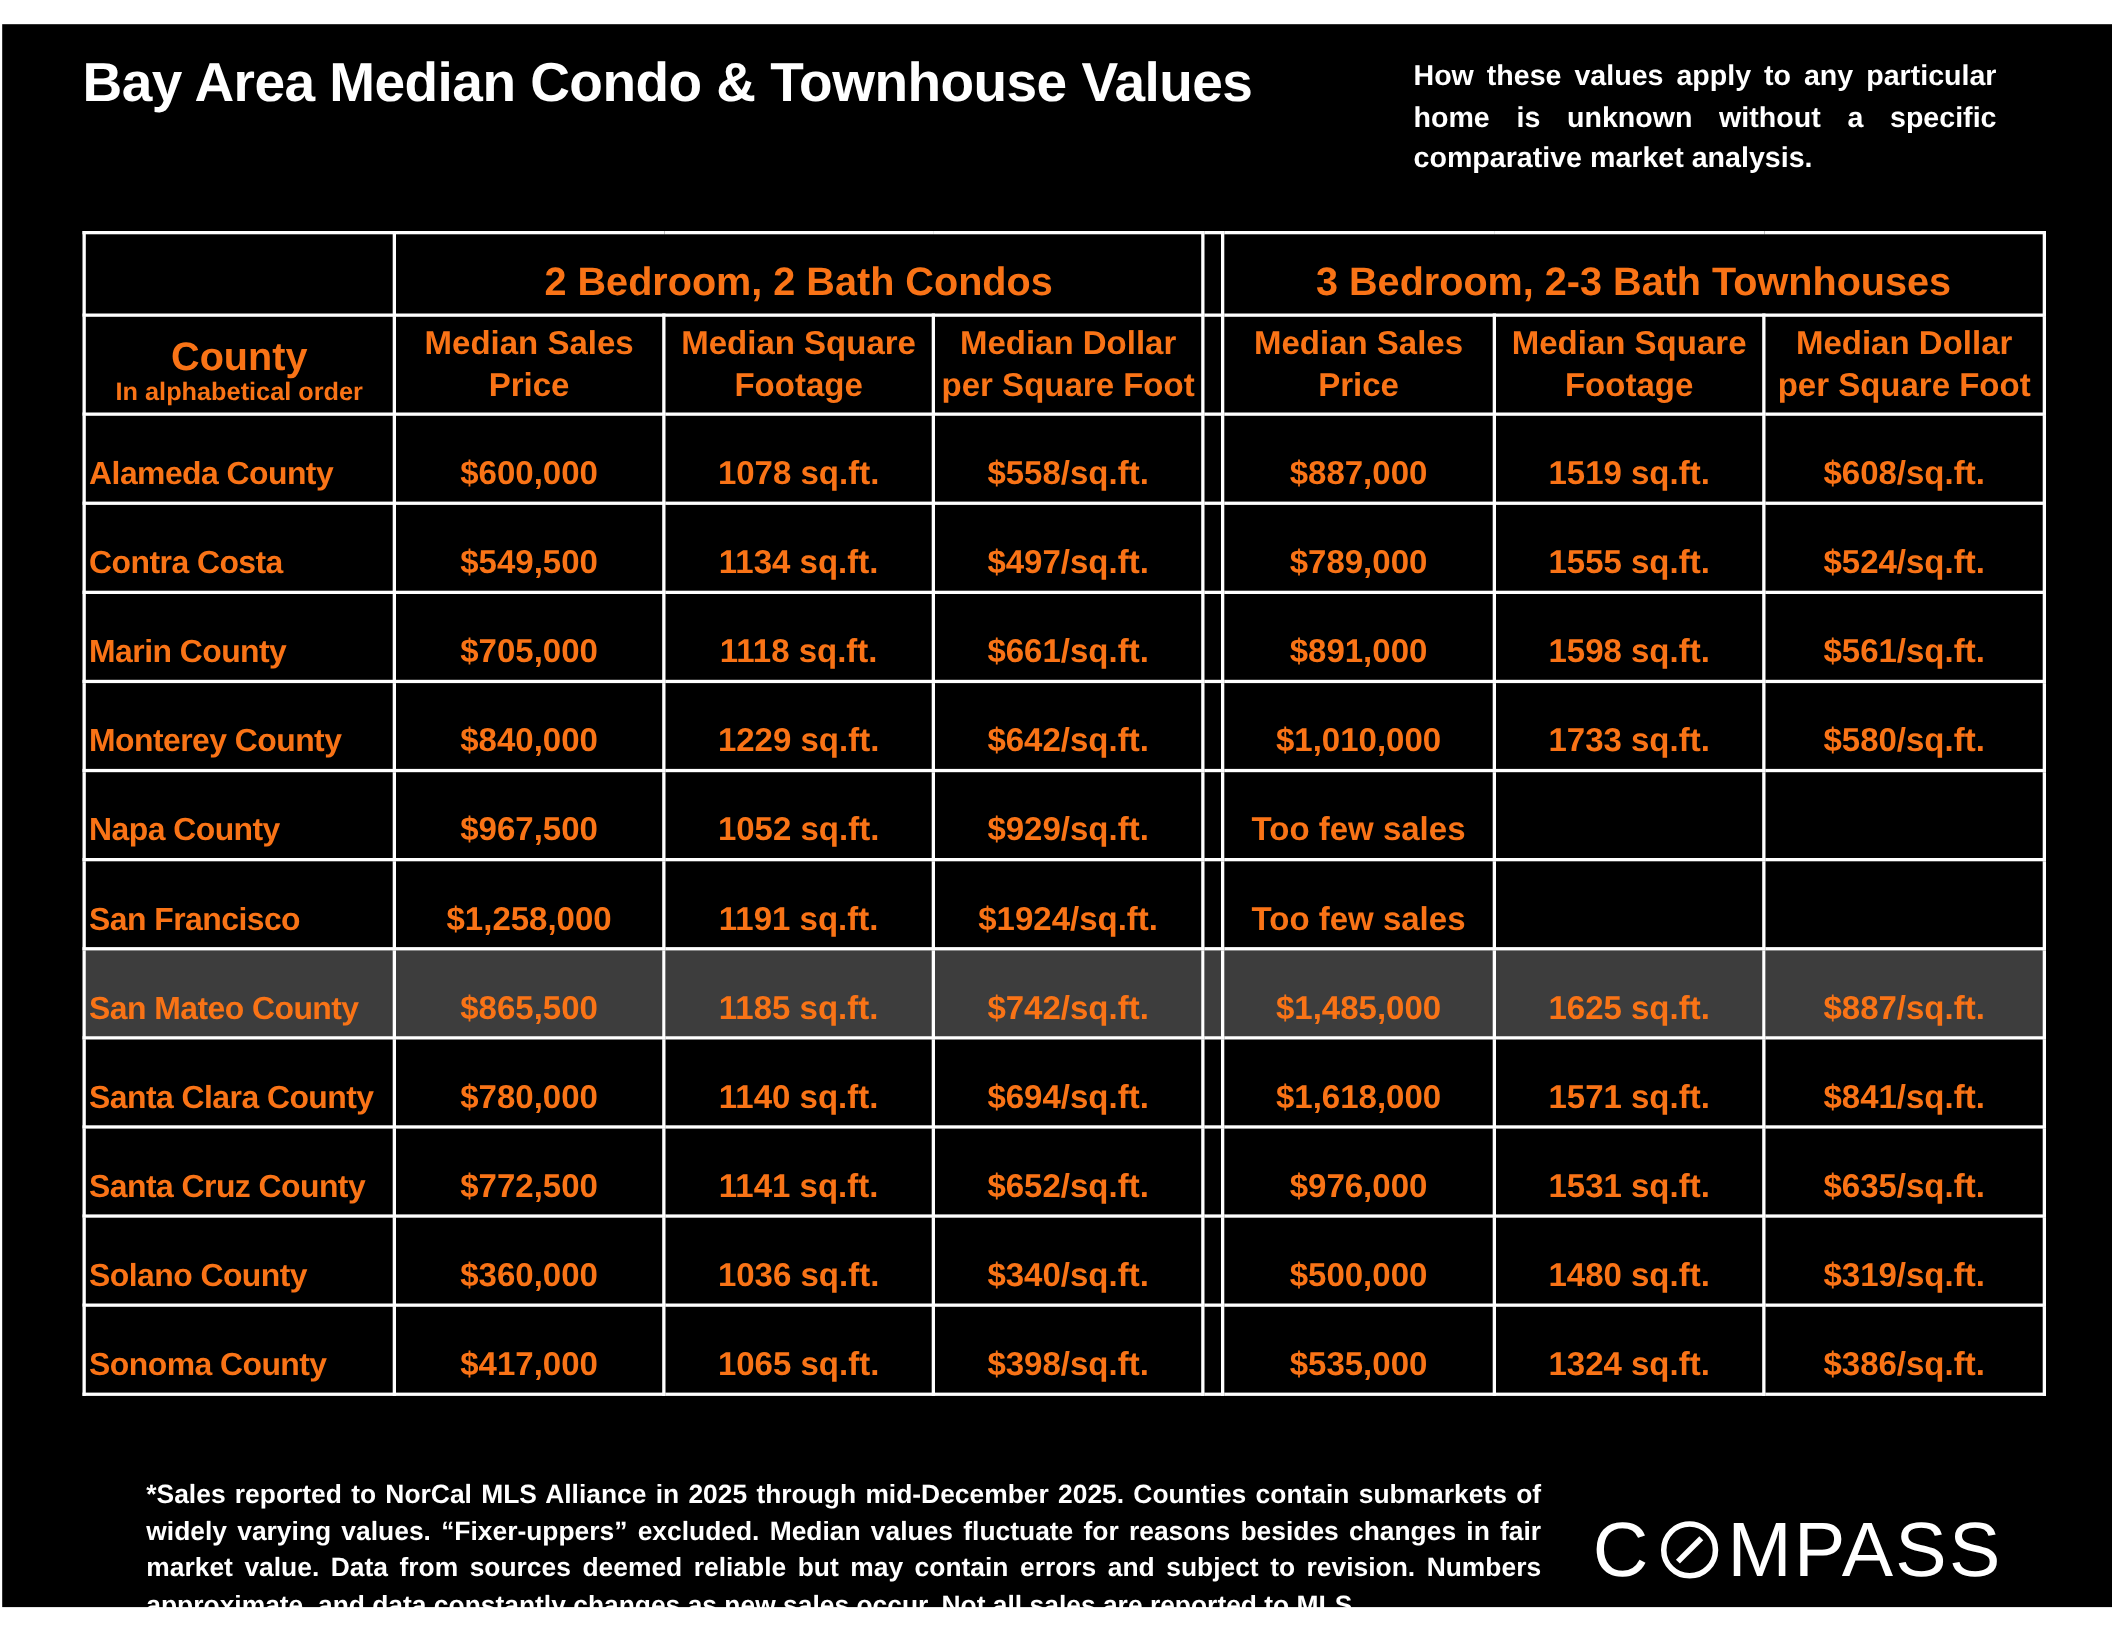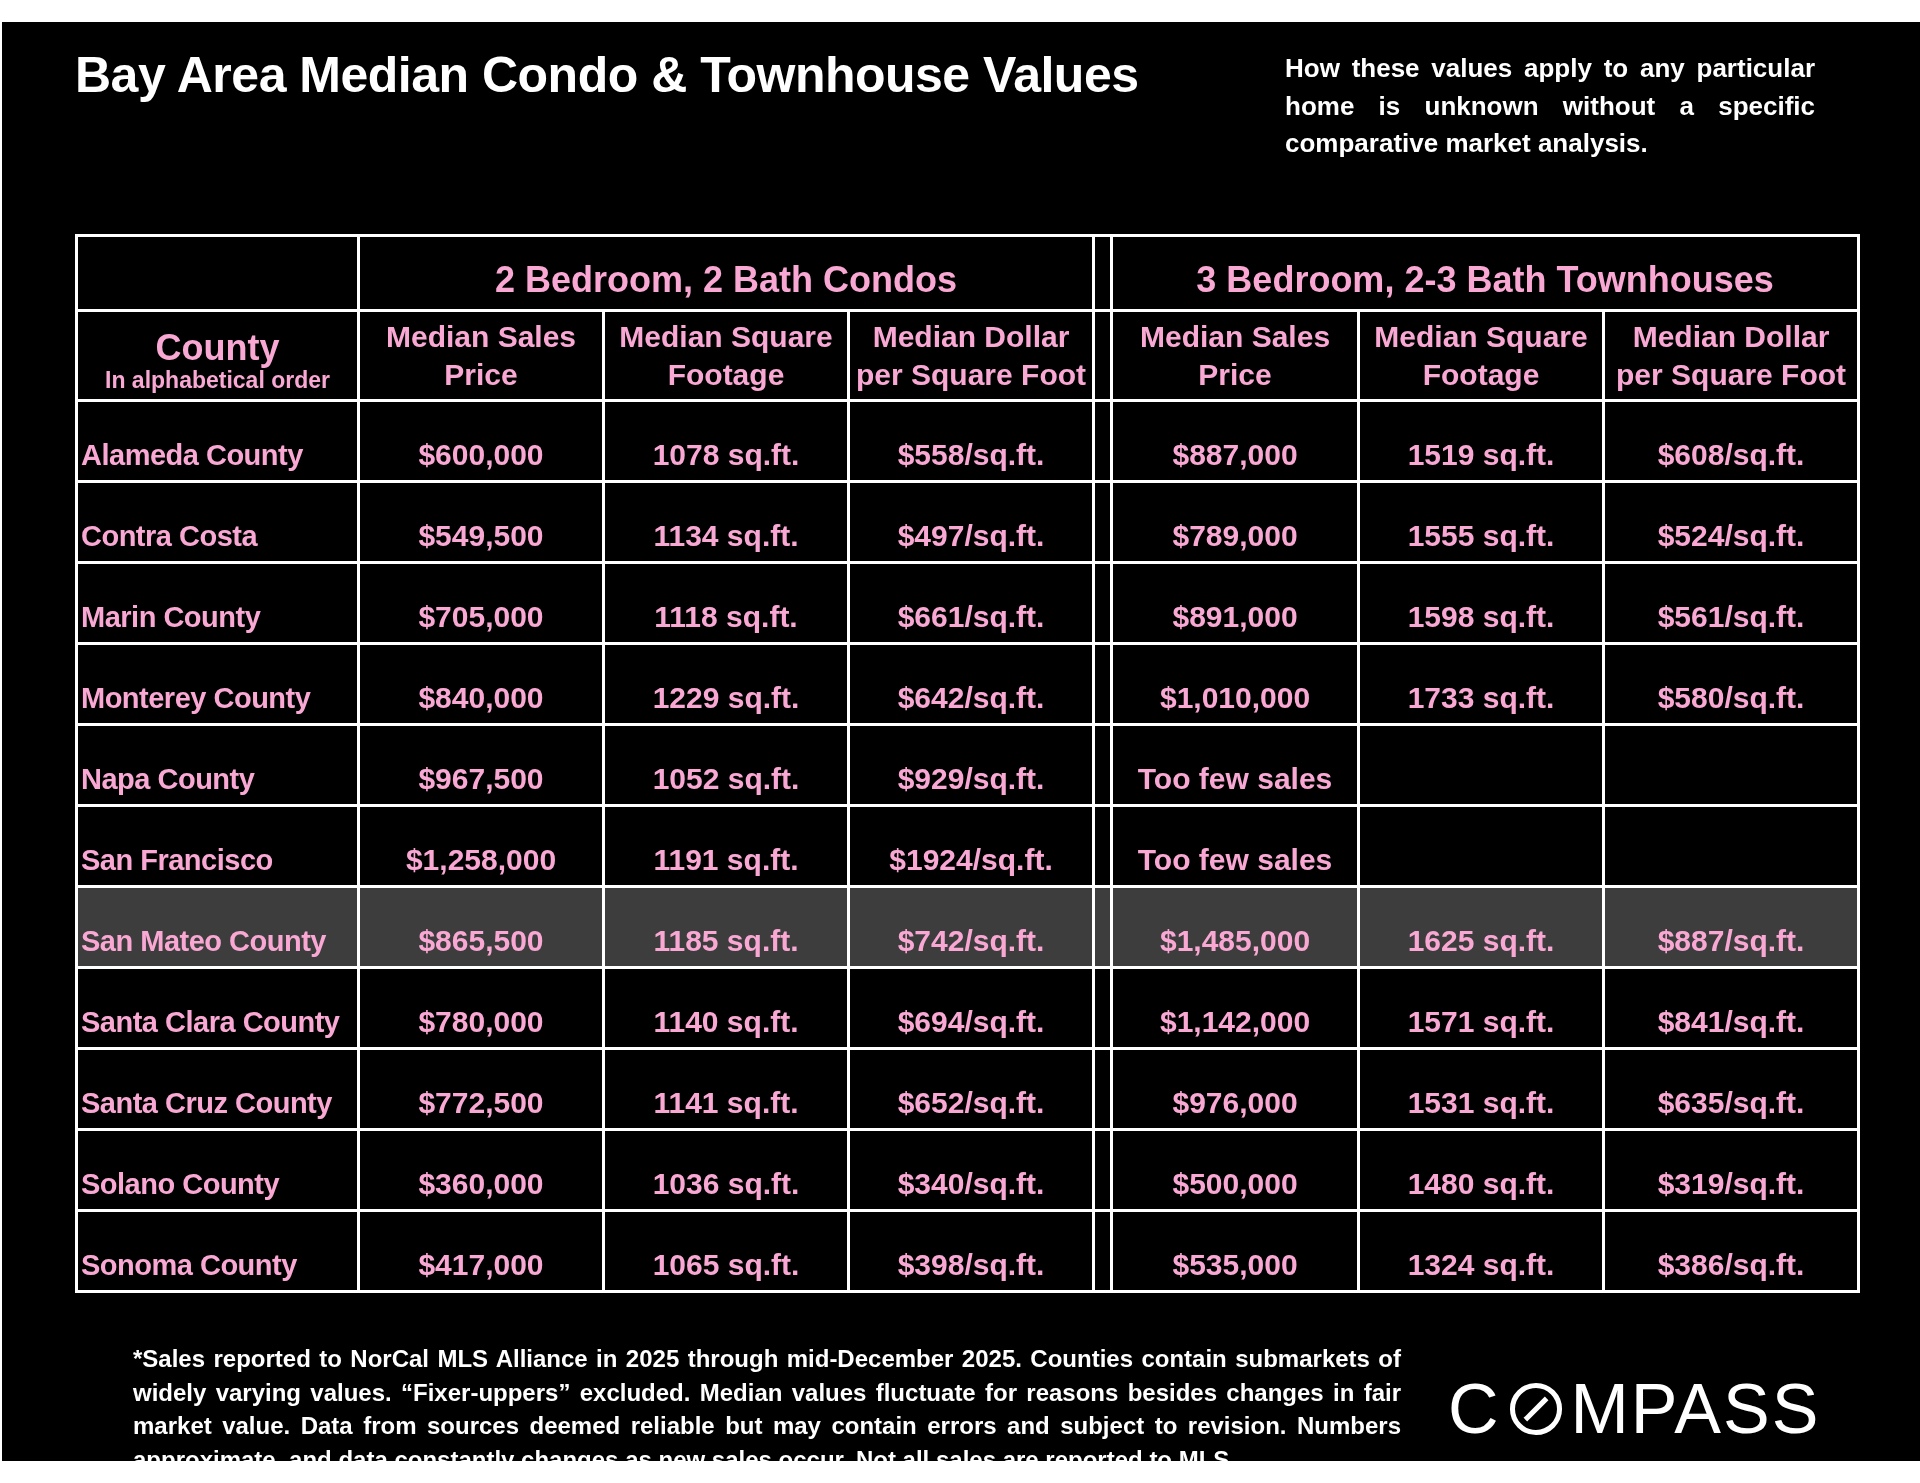--- a/index.html
+++ b/index.html
@@ -32,22 +32,21 @@
   .disclaimer {
     position: absolute; left: 1283px; top: 28px; width: 530px;
     font-size: 26px; font-weight: bold; line-height: 1.45;
     text-align: justify;
   }
   
   table.values {
     position: absolute; left: 73px; top: 188px;
     border-collapse: collapse; table-layout: fixed;
     width: 1782px;
-    color: #f9a8d4;
-    margin-top: 24px;
+    color: #f97316;
   }
   table.values td {
     border: 3px solid #ffffff;
     vertical-align: bottom;
     overflow: hidden;
     font-weight: bold;
   }
   .group-row { height: 75px; }
   .subhead-row { height: 90px; }
   tbody tr.data-row { height: 81px; }
@@ -198,21 +197,21 @@
             <td class="val">$1,485,000</td>
             <td class="val">1625 sq.ft.</td>
             <td class="val">$887/sq.ft.</td>
           </tr>
           <tr class="data-row">
             <td class="county">Santa Clara County</td>
             <td class="val">$780,000</td>
             <td class="val">1140 sq.ft.</td>
             <td class="val">$694/sq.ft.</td>
             <td class="spacer"></td>
-            <td class="val">$1,142,000</td>
+            <td class="val">$1,618,000</td>
             <td class="val">1571 sq.ft.</td>
             <td class="val">$841/sq.ft.</td>
           </tr>
           <tr class="data-row">
             <td class="county">Santa Cruz County</td>
             <td class="val">$772,500</td>
             <td class="val">1141 sq.ft.</td>
             <td class="val">$652/sq.ft.</td>
             <td class="spacer"></td>
             <td class="val">$976,000</td>

